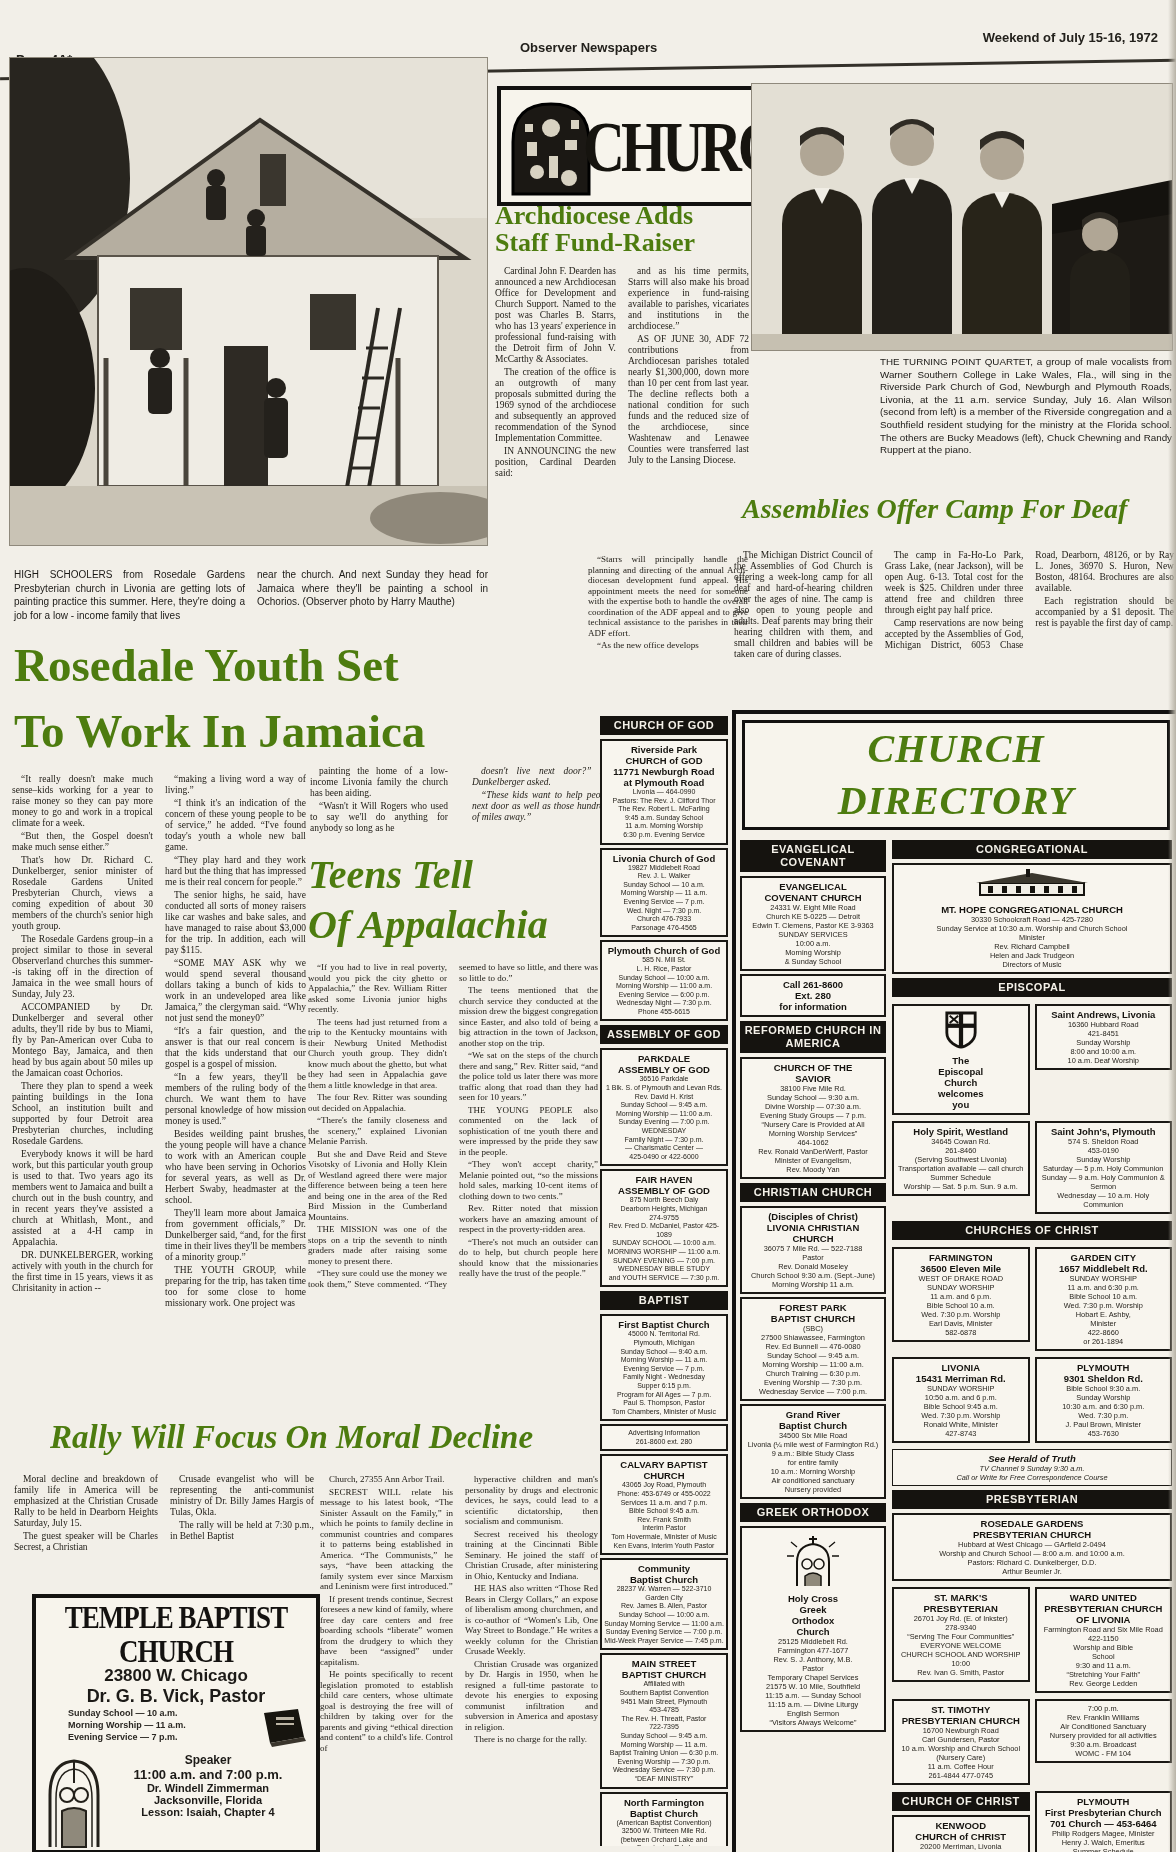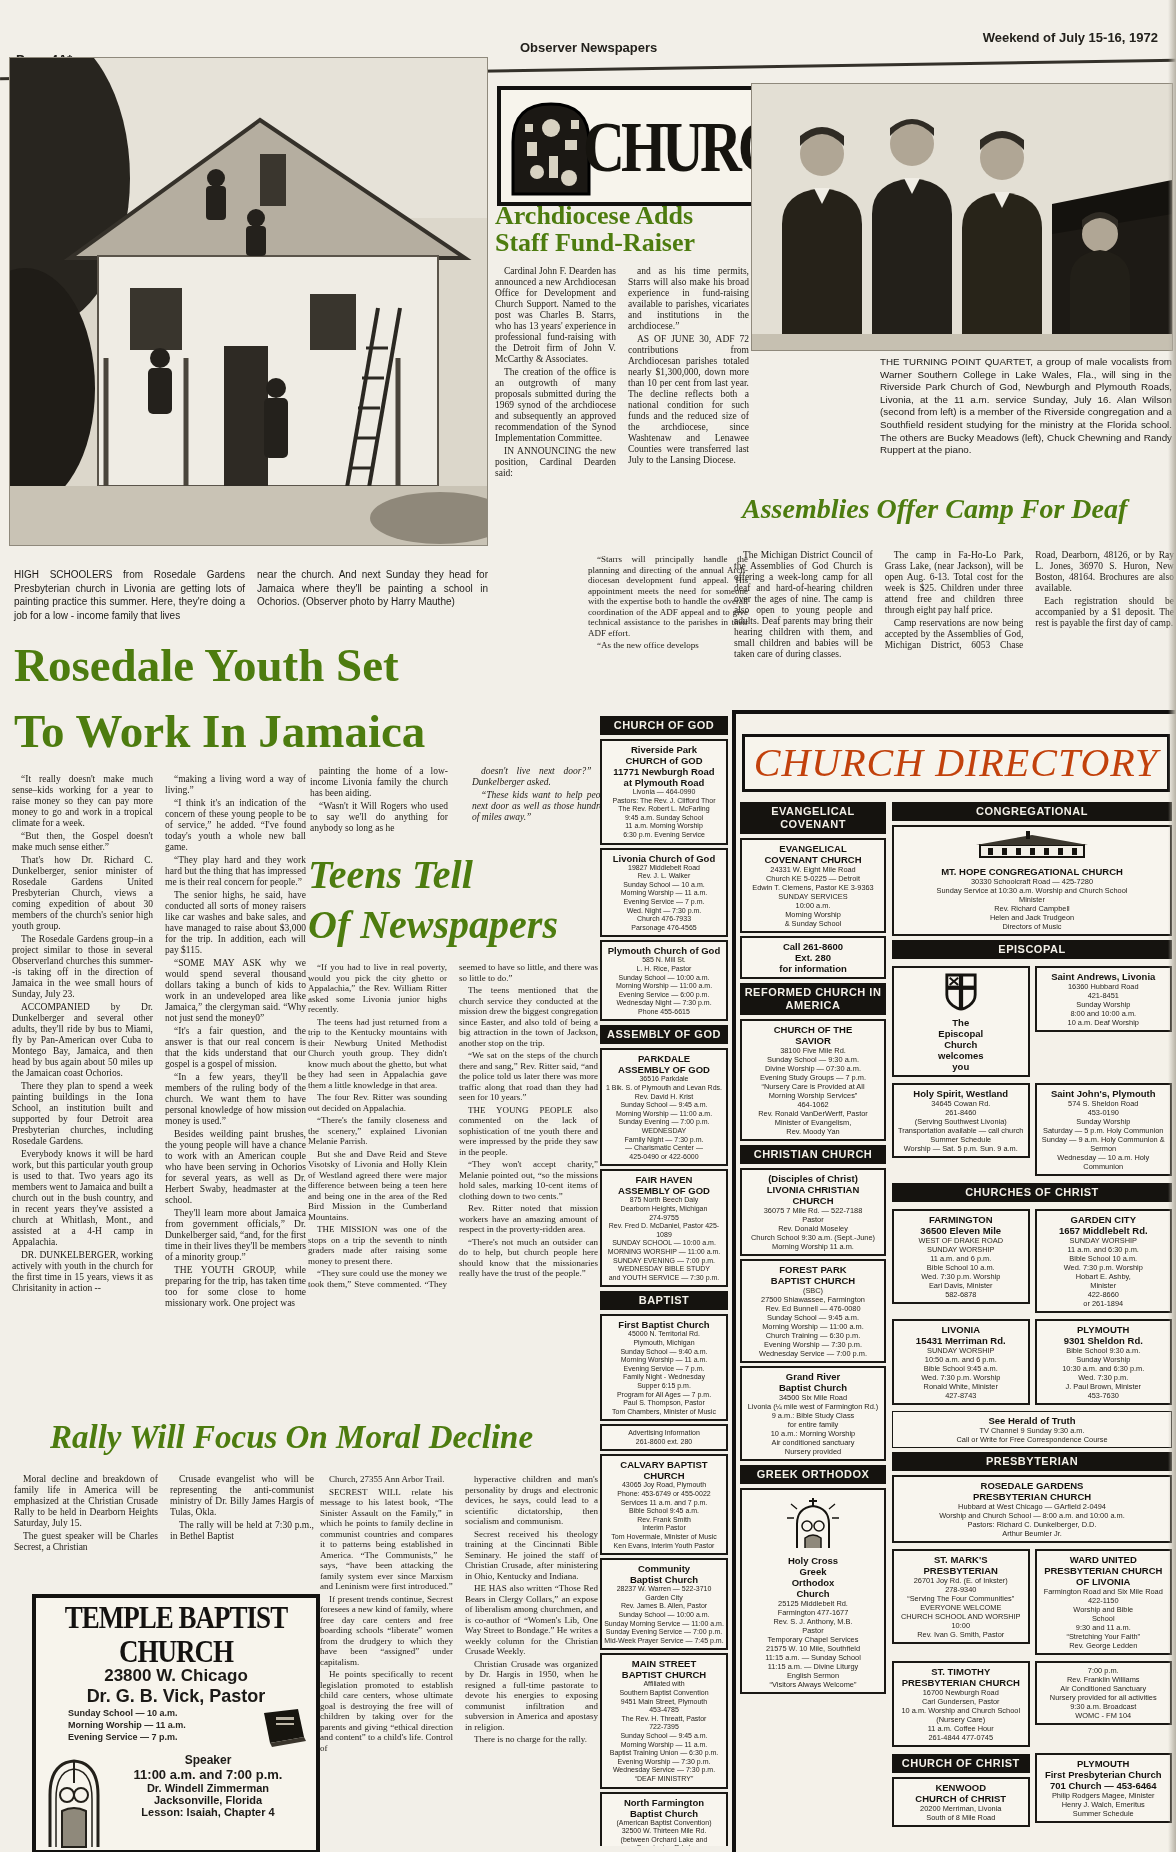--- a/index.html
+++ b/index.html
@@ -19,21 +19,21 @@
   .hl.it{font-style:italic;}
   
   .art p{margin:0 0 2px;text-indent:9px;text-align:justify;font-size:9.5px;line-height:11px;color:#23201a;}
   .art.small p{font-size:9px;line-height:10.5px;}
   .cols2{column-count:2;column-gap:12px;}
   .cols3{column-count:3;column-gap:12px;}
   .cap{font-family:"Liberation Sans",sans-serif;}
   .cap p{margin:0;font-size:10px;line-height:13.5px;text-align:justify;}
   
   .dir-main{border:4px solid #121110;background:#f4f1e9;padding:4px;overflow:hidden;}
-  .dir-banner{border:3px solid #121110;margin:16px 2px 6px;text-align:center;font-weight:normal;font-style:italic;font-size:40px;line-height:52px;letter-spacing:1px;color:#c2410c;background:#f7f4ec;}
+  .dir-banner{border:3px solid #121110;margin:2px 2px 6px;text-align:center;font-weight:bold;font-style:italic;font-size:40px;line-height:52px;letter-spacing:1px;color:#4d7c0f;background:#f7f4ec;}
   .dir-flex{display:flex;gap:6px;}
   .dir-colB{width:146px;flex:none;}
   .dir-colCD{flex:1;min-width:0;}
   .dir-colA{overflow:hidden;}
   .dir-h{background:#15130f;color:#f4f1e9;font-family:"Liberation Sans",sans-serif;font-weight:bold;font-size:11px;line-height:13px;text-align:center;padding:3px 2px;margin:4px 0;letter-spacing:.5px;}
   .dbox{border:2px solid #1a1814;background:#f8f5ee;margin:3px 0;padding:3px 2px;text-align:center;overflow:hidden;}
   .dir-t{font-family:"Liberation Sans",sans-serif;font-weight:bold;font-size:9.5px;line-height:11px;color:#15130f;}
   .dir-l{font-family:"Liberation Sans",sans-serif;font-size:7.4px;line-height:9px;color:#26231d;}
   .dir-colA .dir-l{font-size:7px;line-height:8.6px;}
   .dir-row{display:flex;gap:5px;align-items:stretch;}
@@ -206,21 +206,21 @@
       <p>painting the home of a low-income Livonia family the church has been aiding.</p>
       <p>“Wasn't it Will Rogers who used to say we'll do anything for anybody so long as he</p>
     </div>
   <div class="art abs" style="left:472px;top:766px;width:140px;height:80px;overflow:hidden;font-style:italic;">
       <p>doesn't live next door?” Dr. Dunkelberger asked.</p>
       <p>“These kids want to help people next door as well as those hundreds of miles away.”</p>
     </div>
 
   <div class="hl it abs" style="left:308px;top:850px;width:290px;font-size:40px;line-height:50px;">
     <div>Teens Tell</div>
-    <div>Of Newspapers</div>
+    <div>Of Appalachia</div>
   </div>
   <div class="art small c
 ols2 abs cols2" style="left:308px;top:962px;width:290px;height:456px;overflow:hidden;">
       <p>“If you had to live in real poverty, would you pick the city ghetto or Appalachia,” the Rev. William Ritter asked some Livonia junior highs recently.</p>
       <p>The teens had just returned from a trip to the Kentucky mountains with their Newburg United Methodist Church youth group. They didn't know much about the ghetto, but what they had seen in Appalachia gave them a little knowledge in that area.</p>
       <p>The four Rev. Ritter was sounding out decided on Appalachia.</p>
       <p>“There's the family closeness and the scenery,” explained Livonian Melanie Parrish.</p>
       <p>But she and Dave Reid and Steve Visotsky of Livonia and Holly Klein of Westland agreed there were major difference between being a teen here and being one in the area of the Red Bird Mission in the Cumberland Mountains.</p>
       <p>THE MISSION was one of the stops on a trip the seventh to ninth graders made after raising some money to present there.</p>
       <p>“They sure could use the money we took them,” Steve commented. “They seemed to have so little, and there was so little to do.”</p>
@@ -639,21 +639,21 @@
                 <div class="dir-t">9301 Sheldon Rd.</div>
                 <div class="dir-l">Bible School 9:30 a.m.</div>
                 <div class="dir-l">Sunday Worship</div>
                 <div class="dir-l">10:30 a.m. and 6:30 p.m.</div>
                 <div class="dir-l">Wed. 7:30 p.m.</div>
                 <div class="dir-l">J. Paul Brown, Minister</div>
                 <div class="dir-l">453-7630</div>
               </div>
             </div>
           </div>
-          <div class="dbox" style="border-width: 1px;">
+          <div class="dbox" style="border-width: 1px; font-style: italic;">
             <div class="dir-t">See Herald of Truth</div>
             <div class="dir-l">TV Channel 9 Sunday 9:30 a.m.</div>
             <div class="dir-l">Call or Write for Free Correspondence Course</div>
           </div>
           <div class="dir-h">PRESBYTERIAN</div>
           <div class="dbox">
             <div class="dir-t">ROSEDALE GARDENS</div>
             <div class="dir-t">PRESBYTERIAN CHURCH</div>
             <div class="dir-l">Hubbard at West Chicago — GArfield 2-0494</div>
             <div class="dir-l">Worship and Church School — 8:00 a.m. and 10:00 a.m.</div>

